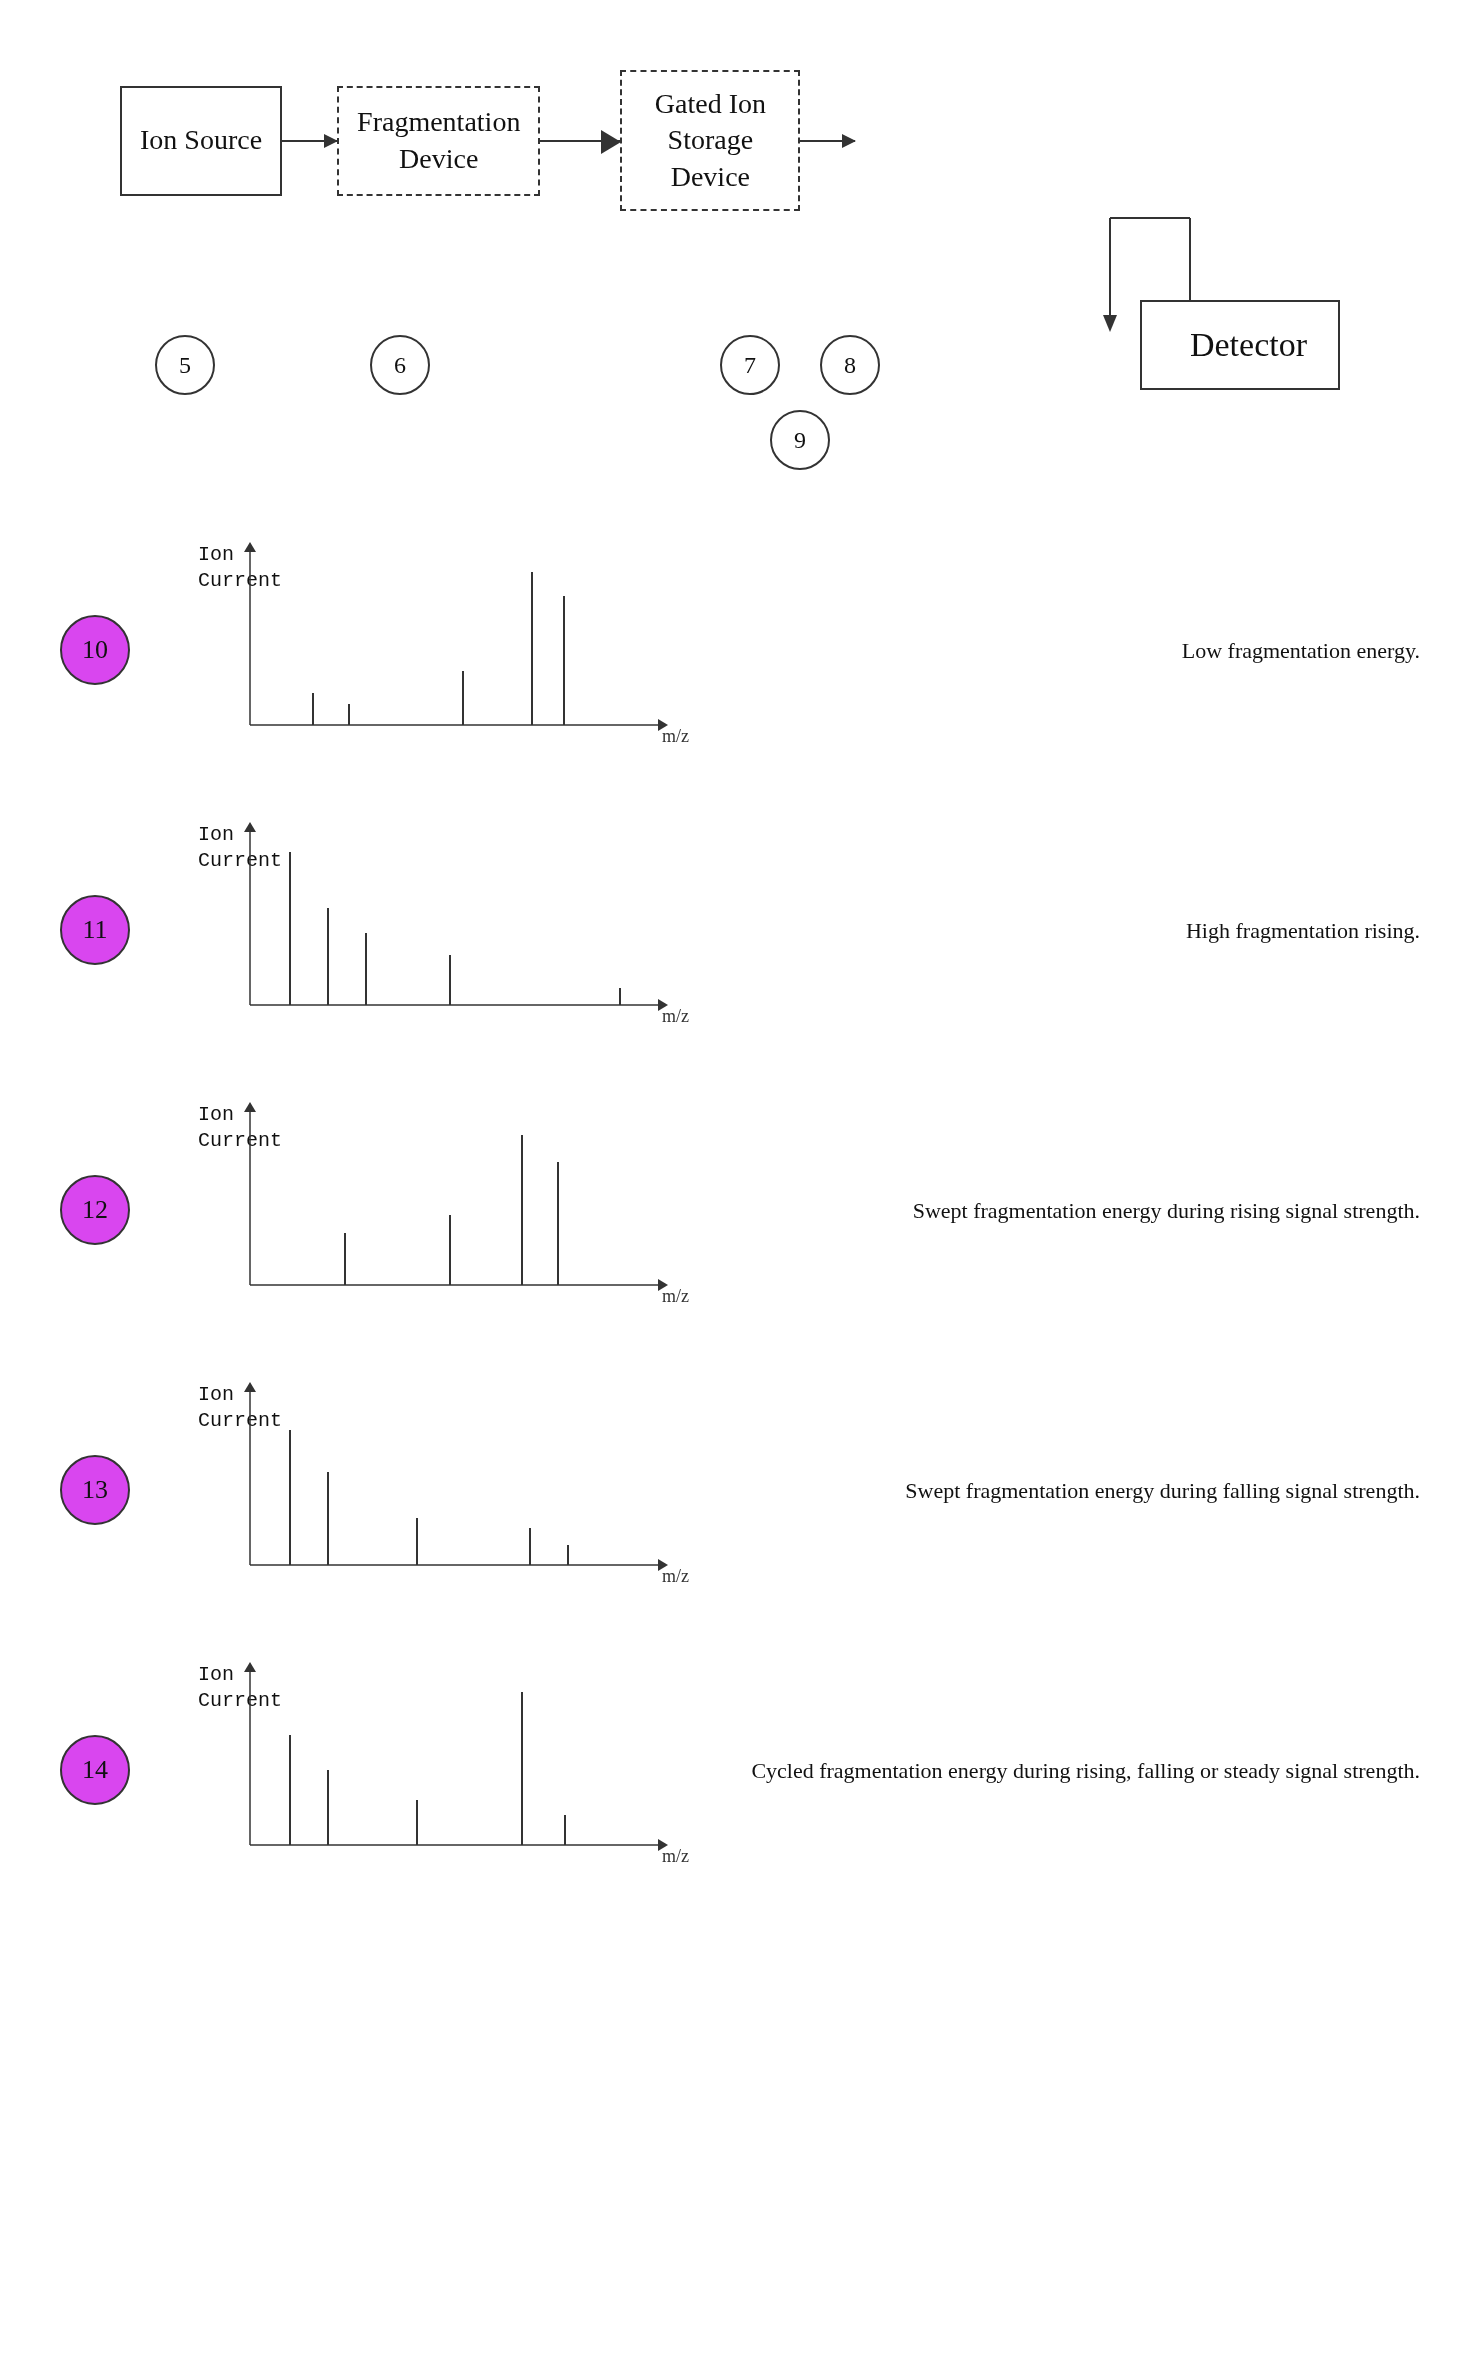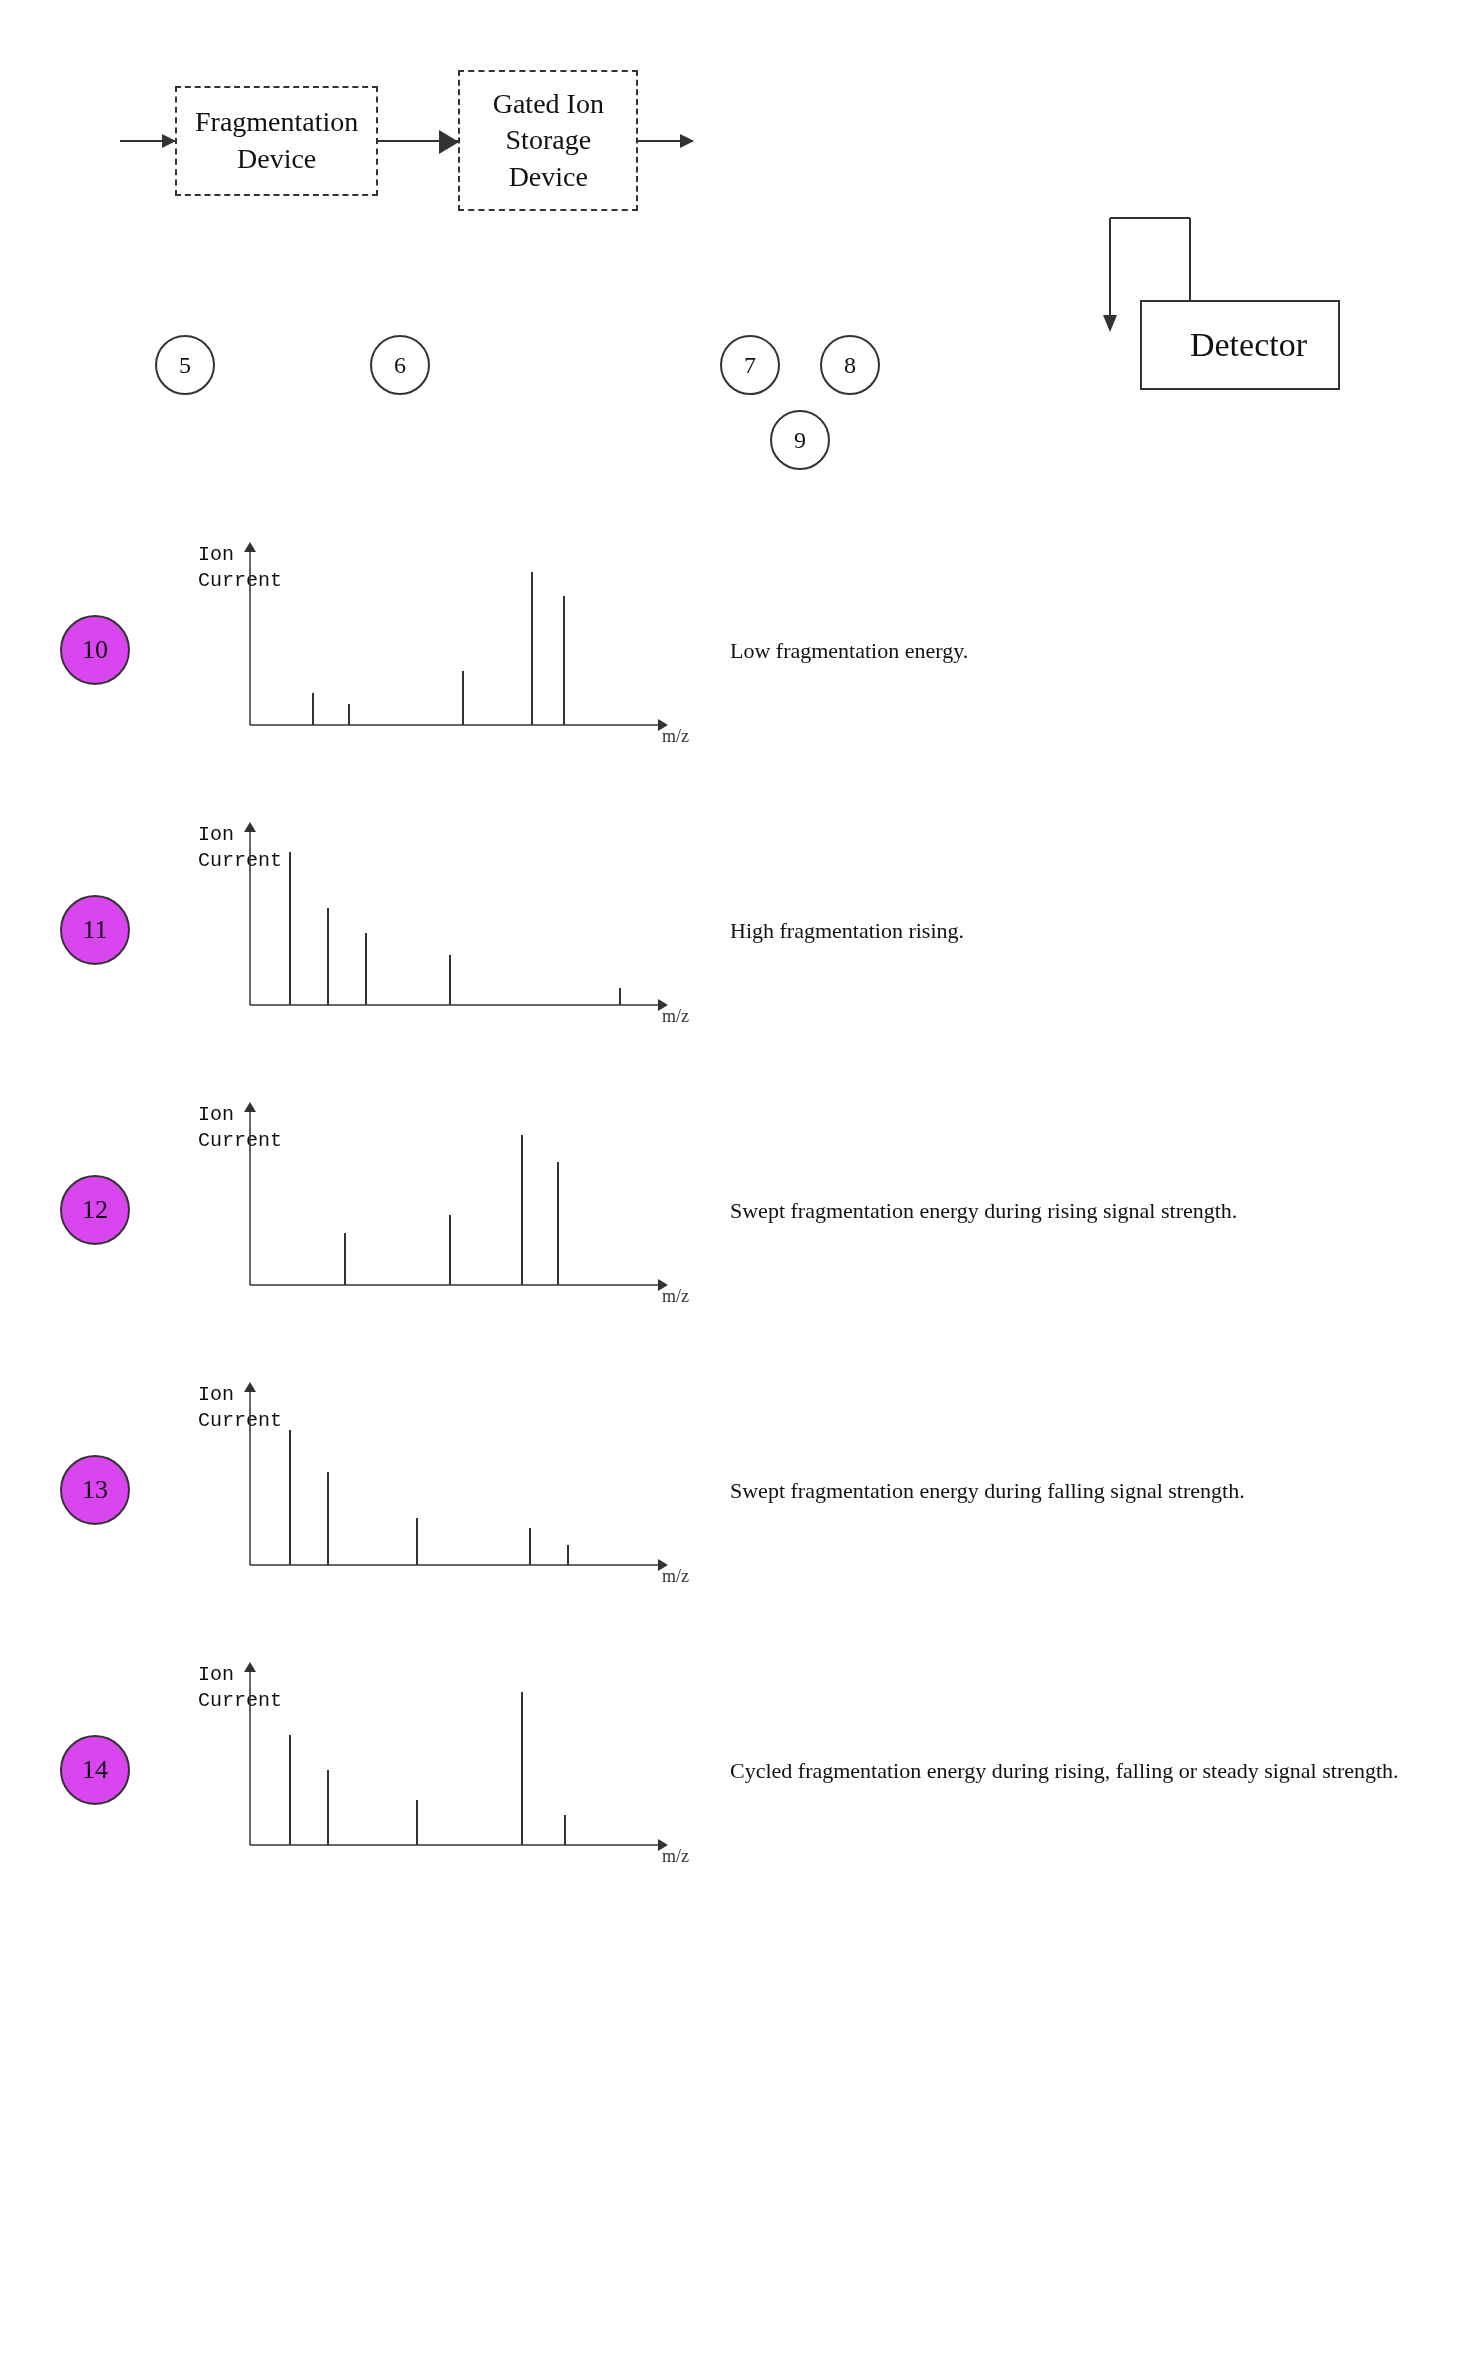--- a/index.html
+++ b/index.html
@@ -149,20 +149,21 @@
       position: relative;
       width: 520px;
       height: 220px;
       flex-shrink: 0;
     }
 
     .chart-label {
       font-size: 22px;
       line-height: 1.5;
       flex: 1;
+      text-align: right;
     }
 
     
     .ion-current-label {
       position: absolute;
       top: 2px;
       left: 28px;
       font-size: 20px;
       line-height: 1.3;
       font-family: Liberation Mono, monospace;
@@ -177,20 +178,24 @@
       height: 100%;
     }
   </style>
 </head>
 <body>
 
 <div class="diagram-section">
 
   <div class="diagram-row">
 
+    <div class="diagram-box">
+      <span>Ion
+Source</span>
+    </div>
 
     <div class="arrow">
       <div class="arrow-line" style="width:55px;"></div>
     </div>
 
     <div class="diagram-box dashed" style="min-width:200px;">
       <span>Fragmentation<br>Device</span>
     </div>
 
     <div class="arrow">

